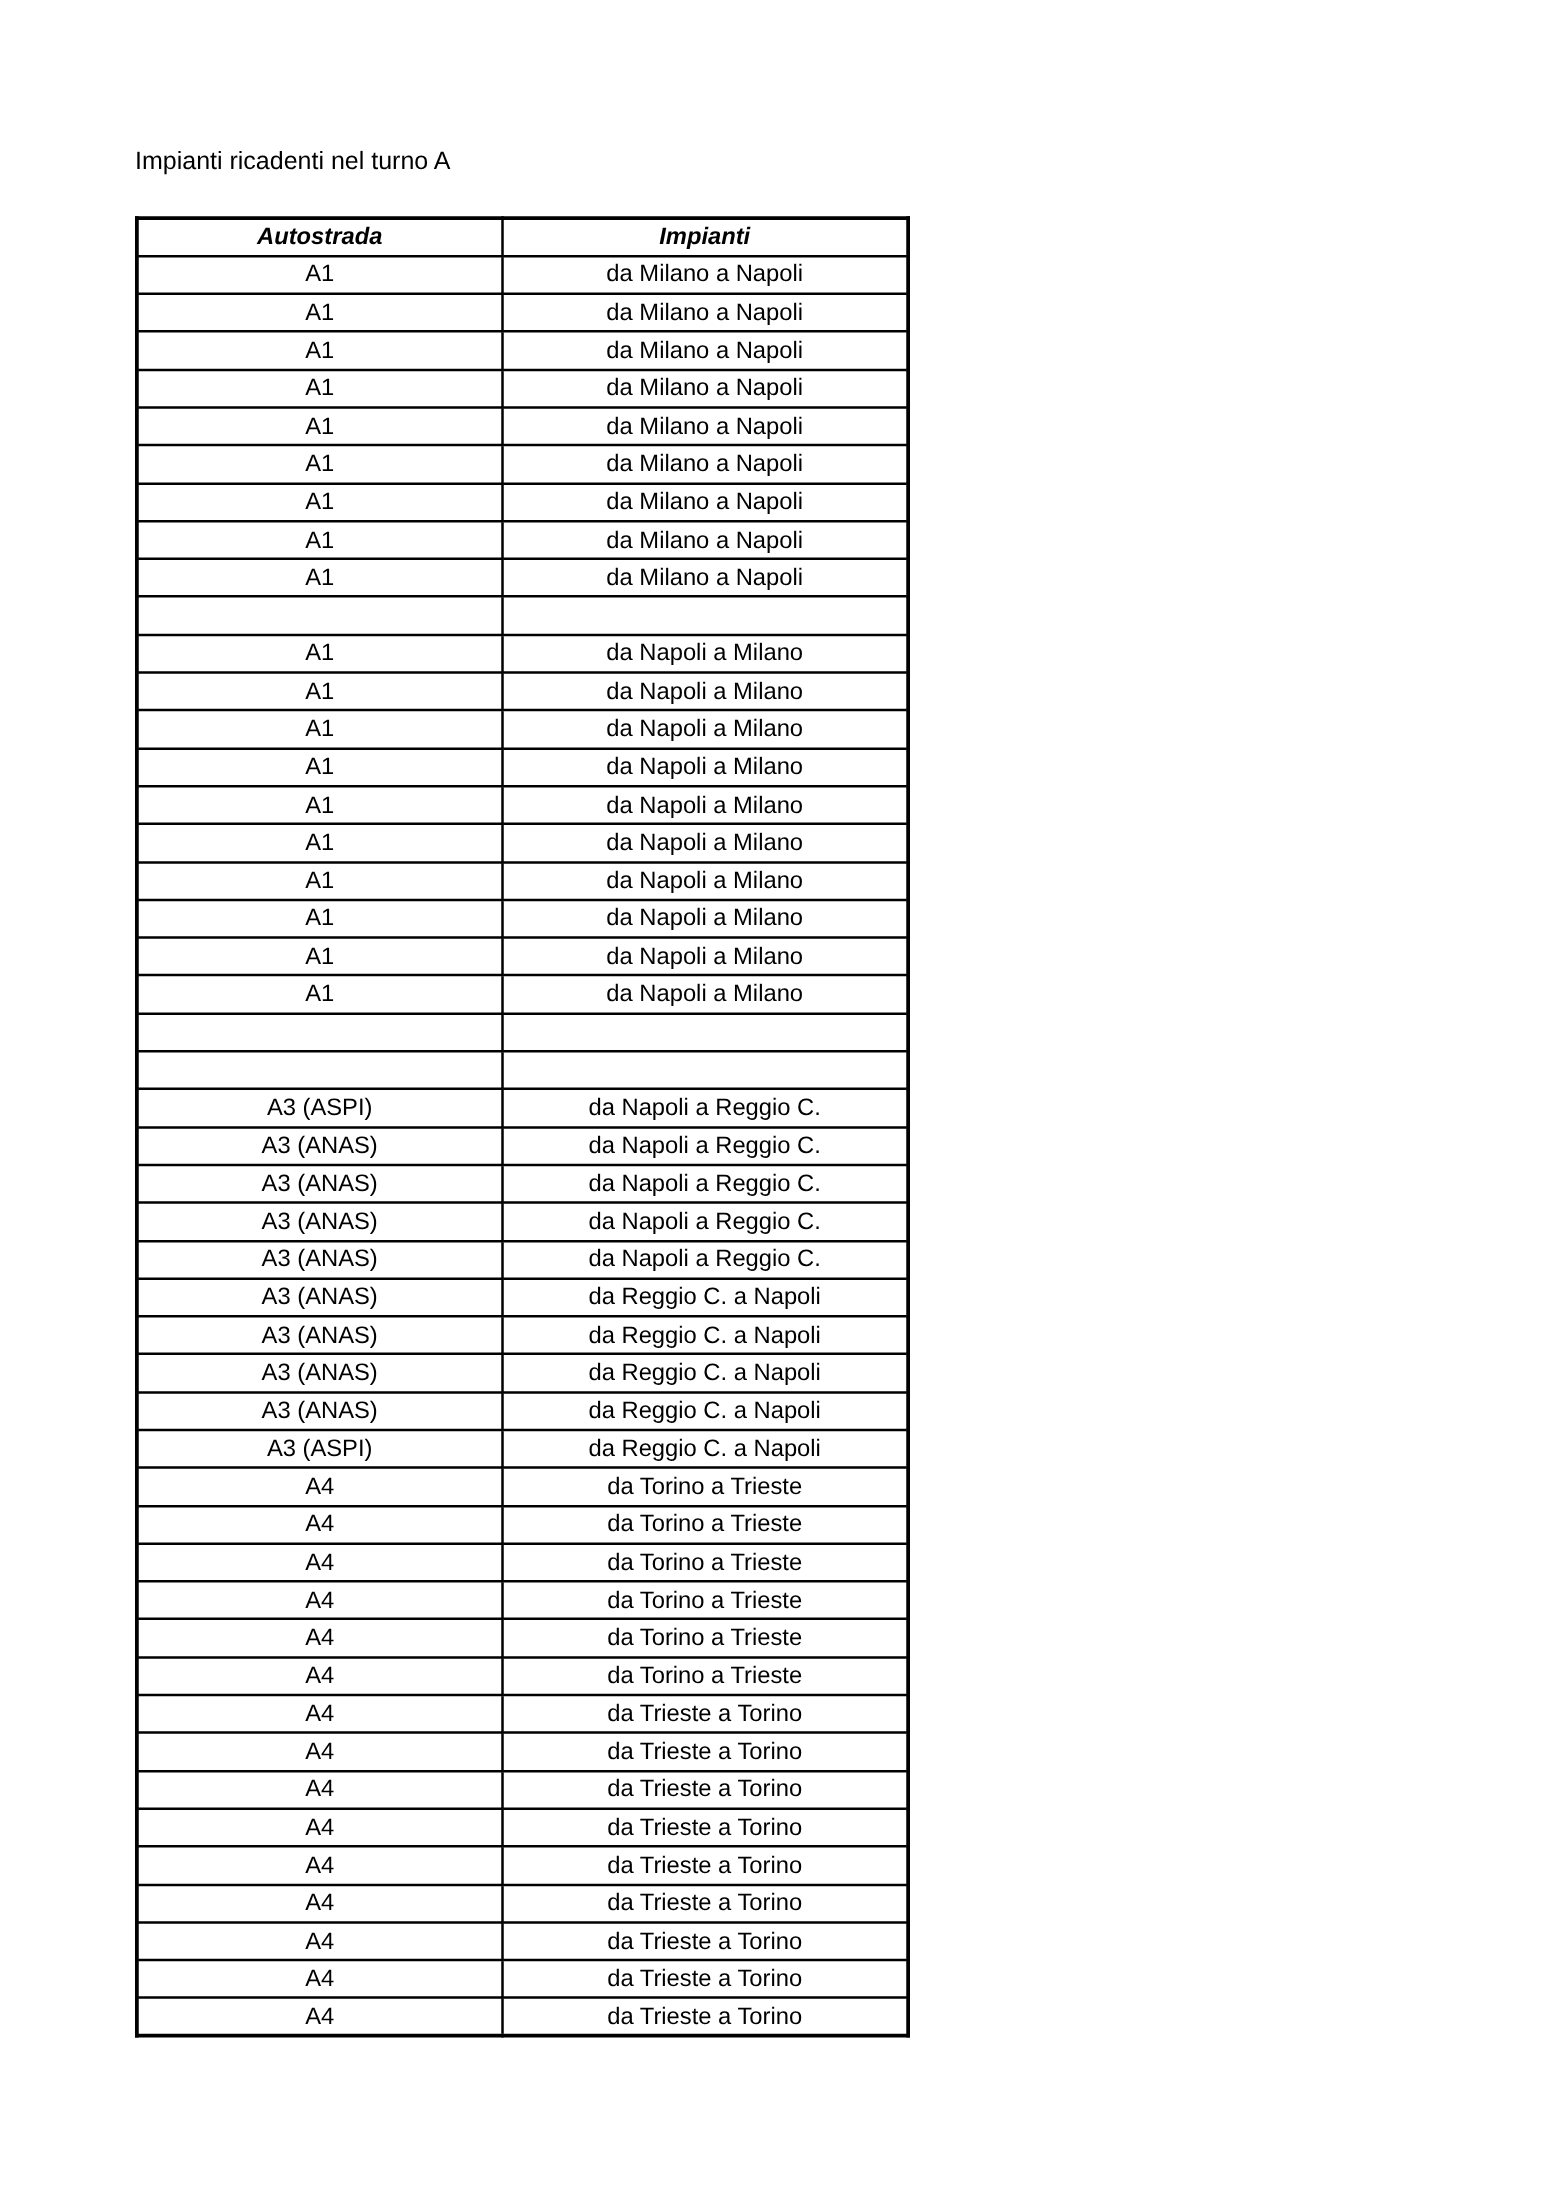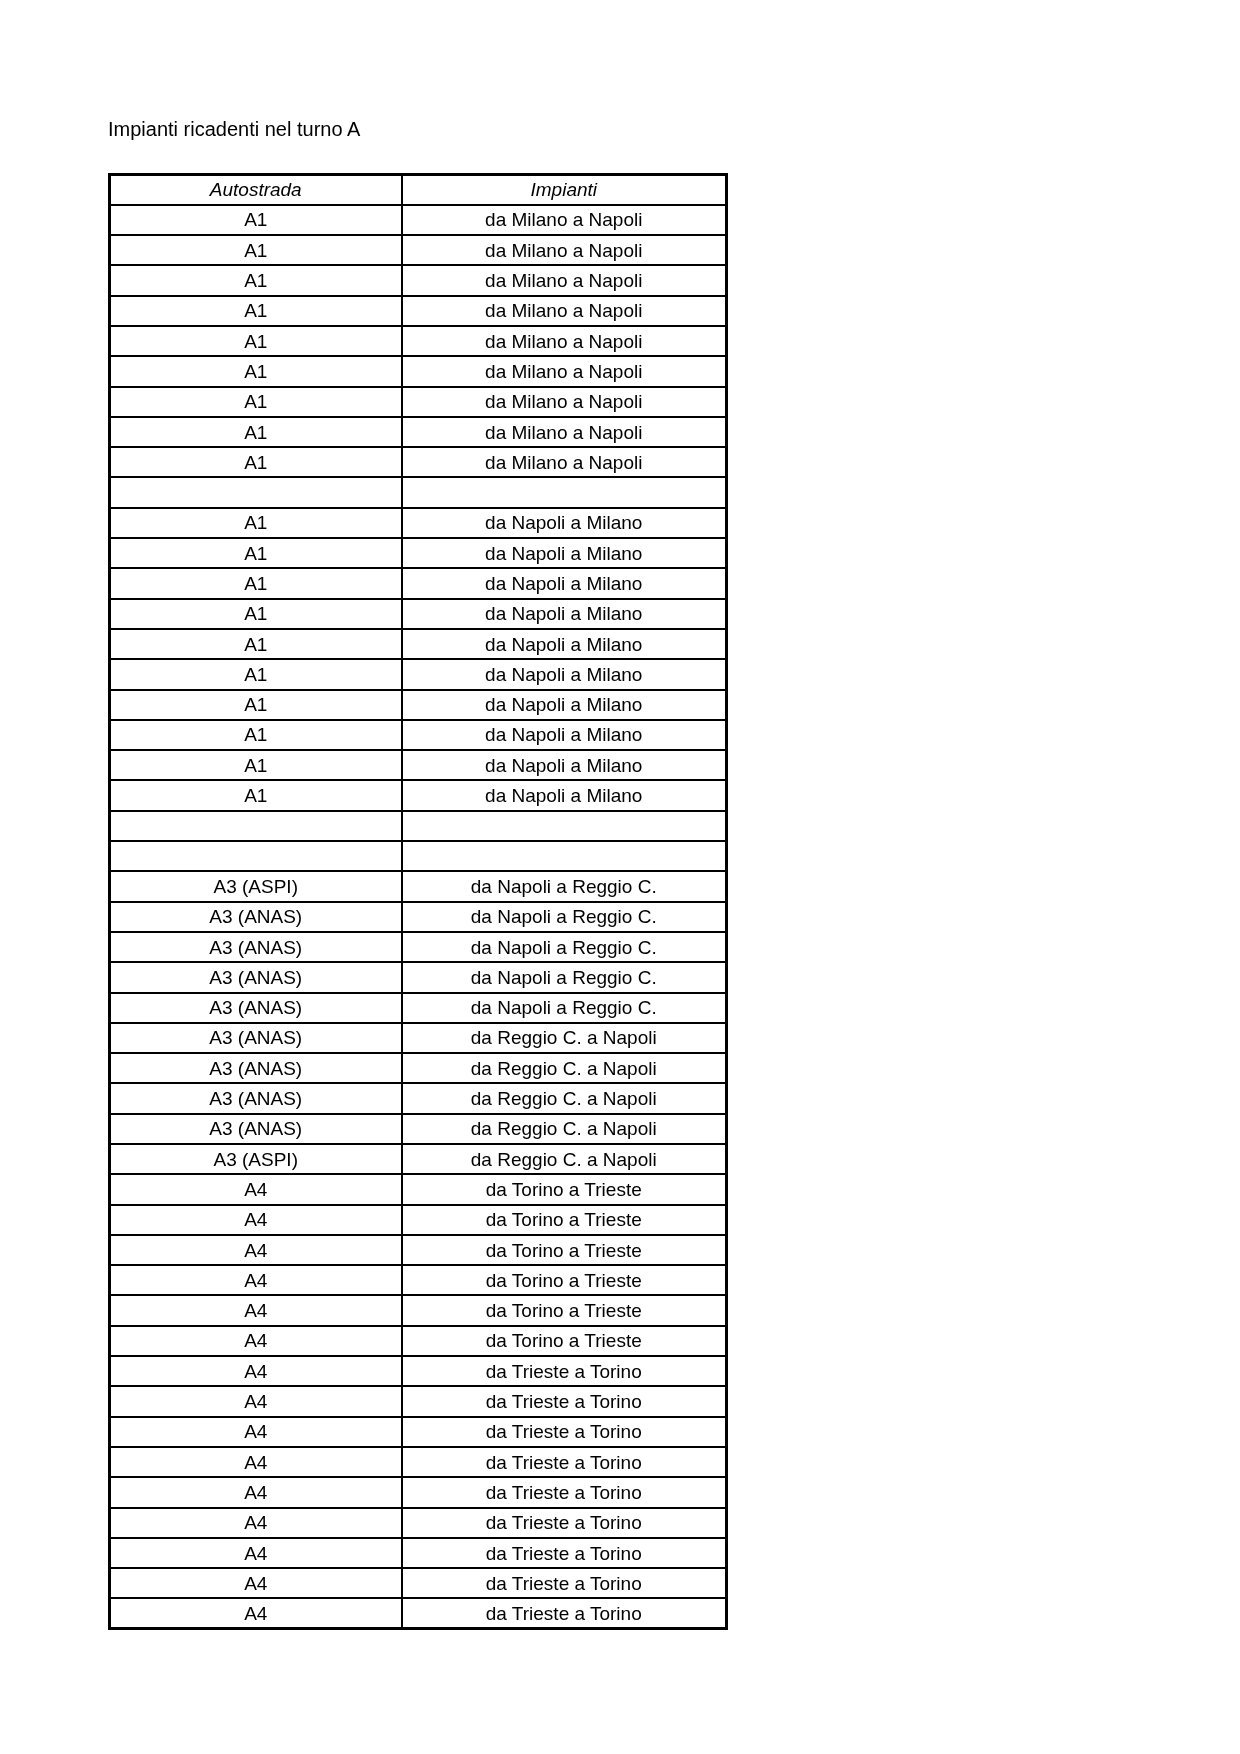--- a/index.html
+++ b/index.html
@@ -44,21 +44,21 @@
     padding: 0;
     text-align: center;
     vertical-align: middle;
     font-size: 19px;
     line-height: 1;
     overflow: hidden;
     white-space: nowrap;
   }
   table.shifts-table th {
     font-style: italic;
-    font-weight: normal;
+    font-weight: bold;
   }
 </style>
 </head>
 <body>
 
 <div class="page">
   <h1 class="title">Impianti ricadenti nel turno A</h1>
 
   <table class="shifts-table">
     <colgroup>

